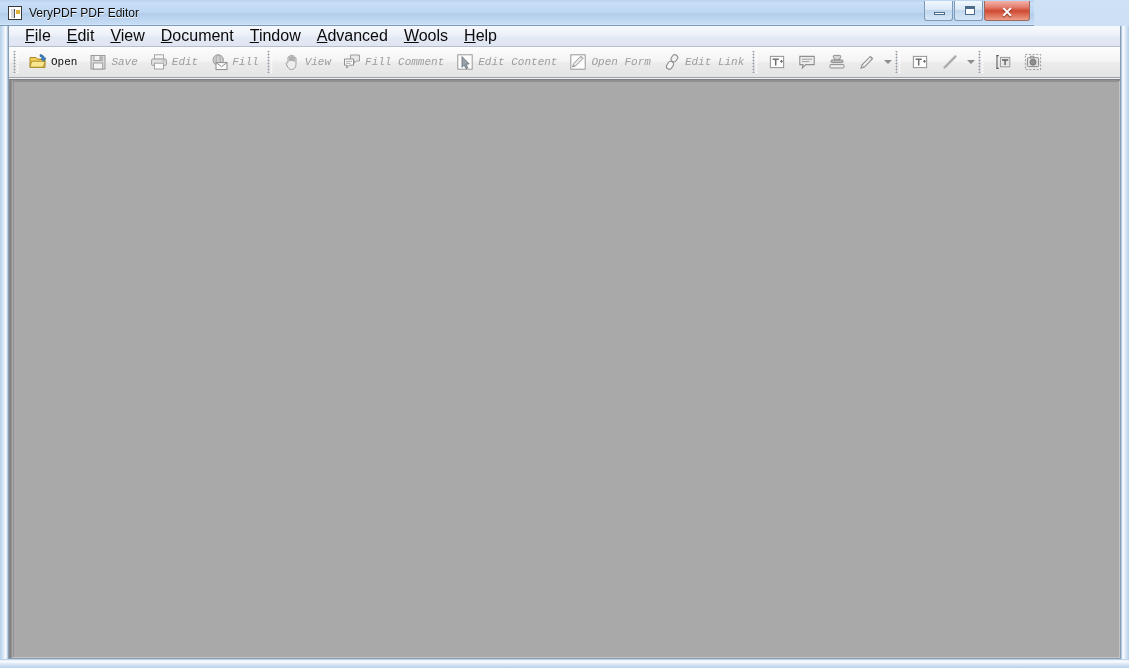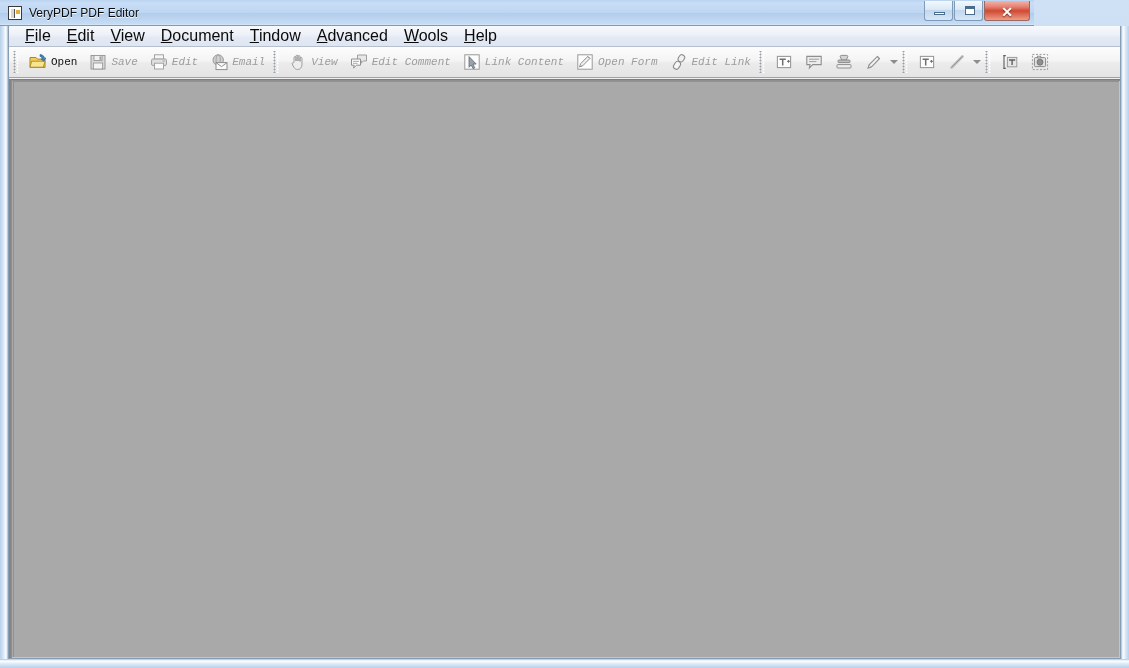--- a/index.html
+++ b/index.html
@@ -353,21 +353,21 @@
 
       <div class="tb-btn disabled">
         <span class="tb-icon ic">
           <svg viewBox="0 0 18 18" width="18" height="18">
             <circle cx="8.2" cy="7" r="5.2" fill="#cfcfcf" stroke="#9b9b9b" stroke-width="1"></circle>
             <ellipse cx="8.2" cy="7" rx="2.1" ry="5.2" fill="none" stroke="#9b9b9b" stroke-width="0.8"></ellipse>
             <rect x="6" y="9.6" width="11" height="7" fill="#fafafa" stroke="#8f8f8f" stroke-width="1"></rect>
             <path d="M6 9.6l5.5 4 5.5-4" fill="none" stroke="#8f8f8f" stroke-width="1"></path>
           </svg>
         </span>
-        <span class="tb-label">Email</span>
+        <span class="tb-label">Fill</span>
       </div>
 
       <div class="tb-grip"></div>
 
       <div class="tb-btn disabled">
         <span class="tb-icon ic">
           <svg viewBox="0 0 18 18" width="18" height="18">
             <path d="M5 9V4.6a1 1 0 0 1 2 0V8V3.2a1 1 0 0 1 2 0V8V3.6a1 1 0 0 1 2 0V8.4V5.4a1 1 0 0 1 2 0v6.1c0 3-2 5-4.4 5-2 0-3-1-3.8-2.3L3.2 11c-.4-.8.5-1.7 1.2-1.1z" fill="#ededed" stroke="#9a9a9a" stroke-width="0.95" stroke-linejoin="round"></path>
           </svg>
         </span>
@@ -375,31 +375,31 @@
       </div>
 
       <div class="tb-btn disabled">
         <span class="tb-icon ic">
           <svg viewBox="0 0 18 18" width="18" height="18">
             <path d="M7.5 2h9v6h-3l-2.6 2.2.5-2.2H7.5z" fill="#e7e7e7" stroke="#9a9a9a" stroke-width="0.95"></path>
             <path d="M1.5 6h9v6.2h-4L3.6 15l.6-2.8H1.5z" fill="#fafafa" stroke="#8f8f8f" stroke-width="1"></path>
             <path d="M3 8.4h6M3 10.4h4.5" stroke="#a9a9a9" stroke-width="0.9"></path>
           </svg>
         </span>
-        <span class="tb-label">Edit Comment</span>
+        <span class="tb-label">Fill Comment</span>
       </div>
 
       <div class="tb-btn disabled">
         <span class="tb-icon ic">
           <svg viewBox="0 0 18 18" width="18" height="18">
             <rect x="1.8" y="1.8" width="14.4" height="14.4" fill="#fdfdfd" stroke="#9a9a9a" stroke-width="1"></rect>
             <path d="M6 3.6l7.2 7.4-3.3.15 1.9 3.7-1.7.85-1.9-3.7-2.2 2.3z" fill="#9aa3ab" stroke="#5f6a74" stroke-width="0.8" stroke-linejoin="round"></path>
           </svg>
         </span>
-        <span class="tb-label">Link Content</span>
+        <span class="tb-label">Edit Content</span>
       </div>
 
       <div class="tb-btn disabled">
         <span class="tb-icon ic">
           <svg viewBox="0 0 18 18" width="18" height="18">
             <rect x="1.8" y="1.8" width="14.4" height="14.4" fill="#fdfdfd" stroke="#9a9a9a" stroke-width="1"></rect>
             <path d="M3.6 13.8l1-3.1L11.8 3.4l2.1 2.1-7.2 7.3z" fill="#ededed" stroke="#8b8b8b" stroke-width="0.95"></path>
             <path d="M11.8 3.4l2.1 2.1" stroke="#8b8b8b" stroke-width="0.95"></path>
             <path d="M3.6 13.8l2.2-.9" stroke="#8b8b8b" stroke-width="0.9"></path>
           </svg>

